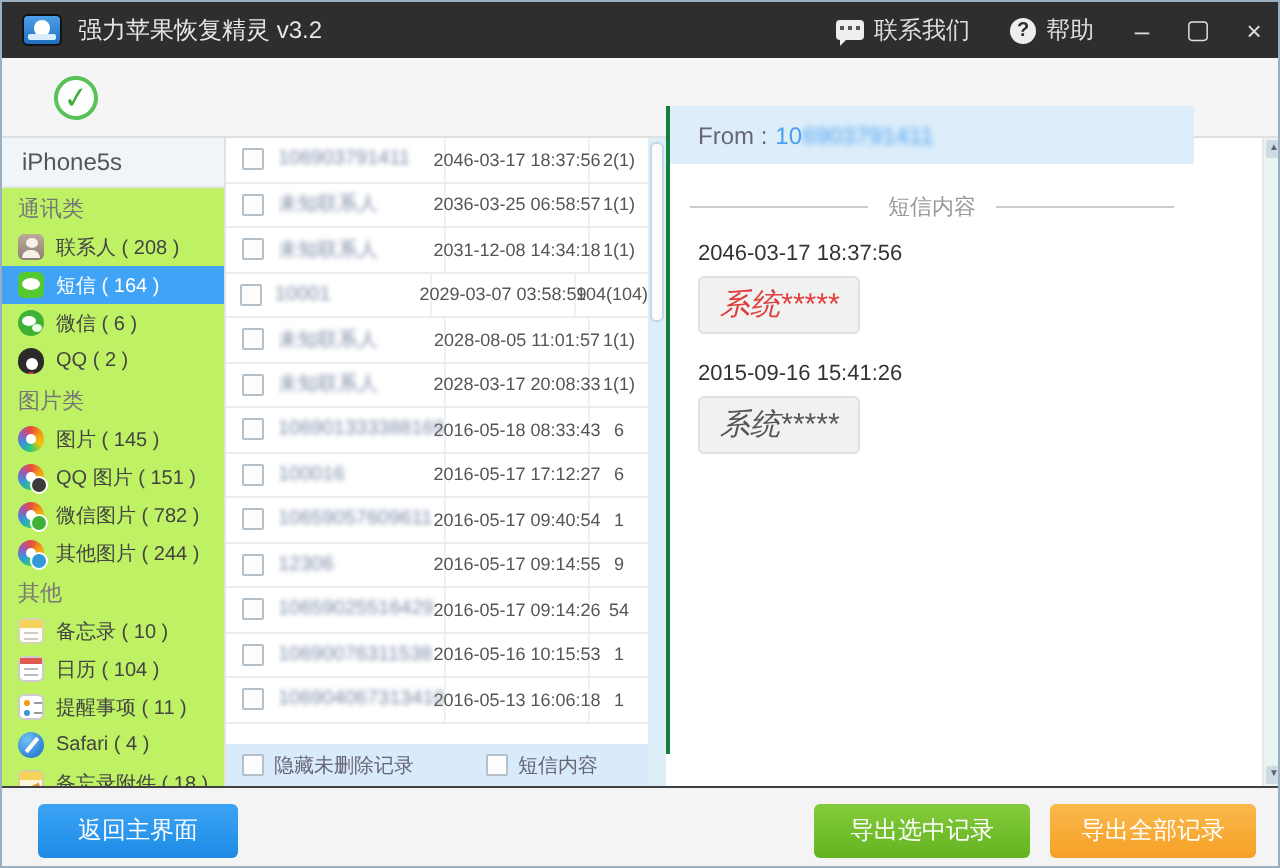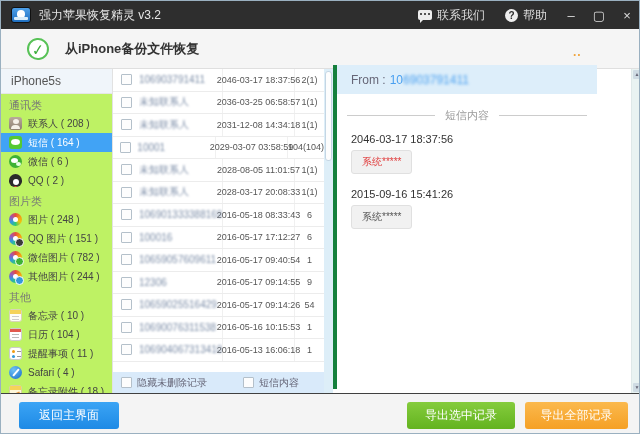--- a/index.html
+++ b/index.html
@@ -74,30 +74,30 @@
   .c-date { width:72px; font-size:9px; color:#555; text-align:center; align-self:stretch; display:flex; align-items:center; justify-content:center; border-right:1px solid #f0f0f0; white-space:nowrap; }
   .c-count { flex:1; font-size:9px; color:#555; text-align:center; }
   .tfooter { position:absolute; left:0; bottom:0; width:100%; height:21px; background:#d9eafa; display:flex; align-items:center; font-size:10px; color:#667; }
   .tfooter .cb { margin:0 5px 0 8px; }
   .tfooter .grp { display:flex; align-items:center; cursor:pointer; }
   .tfooter .grp + .grp { margin-left:28px; }
   
   .vscroll1 { position:absolute; left:323px; top:68px; width:9px; height:324px; background:#ddeef8; }
   .vscroll1 .thumb { position:absolute; left:1px; top:2px; width:7px; height:90px; background:#fdfdfd; border:1px solid #c4d6e4; border-radius:3px; }
   
-  .detail { position:absolute; left:332px; top:64px; width:264px; height:324px; background:#fff; border-left:4px solid #15803d; }
+  .detail { position:absolute; left:332px; top:52px; width:264px; height:324px; background:#fff; border-left:2px solid #15803d; }
   .from-bar { height:29px; background:#ddeefa; display:flex; align-items:center; padding-left:14px; font-size:12px; color:#667; }
   .from-num { color:#4aa0f0; margin-left:4px; }
   .from-num .hid { filter:blur(1.5px); }
   .divider { display:flex; align-items:center; margin:14px 10px 10px 10px; color:#999; font-size:11px; }
   .divider::before,.divider::after { content:""; flex:1; border-top:1px solid #ccc; }
   .divider span { padding:0 10px; }
   .msg { margin:10px 0 0 14px; }
   .msg-time { font-size:11px; color:#333; margin-bottom:5px; }
-  .chip { display:inline-block; background:#f1f1f1; border:1px solid #e0e0e0; border-radius:3px; padding:4px 10px; font-size:10px; }
+  .chip { display:inline-block; background:#f1f1f1; border:1px solid #e0e0e0; border-radius:3px; padding:4px 10px; font-size:15px;font-style:italic; }
   .chip.red { color:#e03c3c; } .chip.dark { color:#555; }
   
   .vscroll2 { position:absolute; left:630px; top:68px; width:10px; height:324px; background:#e9f3f2; border-left:1px solid #dfe9e9; }
   .vs-arrow { position:absolute; left:1px; width:8px; height:9px; background:#cfdbe3; border-radius:1px; color:#667; font-size:5px; line-height:9px; text-align:center; }
   .vs-top { top:1px; } .vs-bot { bottom:1px; }
   
   .bottombar { position:absolute; left:0; top:392px; width:640px; height:52px; background:#f4f4f4; border-top:1px solid #404040; }
   .btn { position:absolute; top:8px; height:27px; border:none; border-radius:3px; color:#fff; font-size:12px; font-family:inherit; cursor:pointer; text-align:center; }
   .btn-back { left:18px; width:100px; background:linear-gradient(#3ba4f5,#1e8ae5); }
   .btn-green { right:126px; width:108px; background:linear-gradient(#85cc3d,#63b31f);margin-left:43px; }
@@ -121,21 +121,20 @@
       <span>帮助</span>
     </div>
     <div class="win-btn">–</div>
     <div class="win-btn">▢</div>
     <div class="win-btn">×</div>
   </div>
 </div>
 
 <div class="toolbar">
   <div class="check-ic">✓</div>
-  <div class="mode-label">从iPhone备份文件恢复</div>
   <div class="ellipsis-hint">..</div>
 </div>
 
 <div class="sidebar">
   <div class="device-row">iPhone5s</div>
 
   <div class="group-label">通讯类</div>
   <div class="side-item">
     <span class="si ic-contacts"></span>
     <span class="lbl">联系人 ( 208 )</span>
@@ -149,21 +148,21 @@
     <span class="lbl">微信 ( 6 )</span>
   </div>
   <div class="side-item">
     <span class="si ic-qq"></span>
     <span class="lbl">QQ ( 2 )</span>
   </div>
 
   <div class="group-label">图片类</div>
   <div class="side-item">
     <span class="si ic-flower"></span>
-    <span class="lbl">图片 ( 248 )</span>
+    <span class="lbl">图片 ( 145 )</span>
   </div>
   <div class="side-item">
     <span class="si ic-flower badge b-qq"></span>
     <span class="lbl">QQ 图片 ( 151 )</span>
   </div>
   <div class="side-item">
     <span class="si ic-flower badge b-wx"></span>
     <span class="lbl">微信图片 ( 782 )</span>
   </div>
   <div class="side-item">

